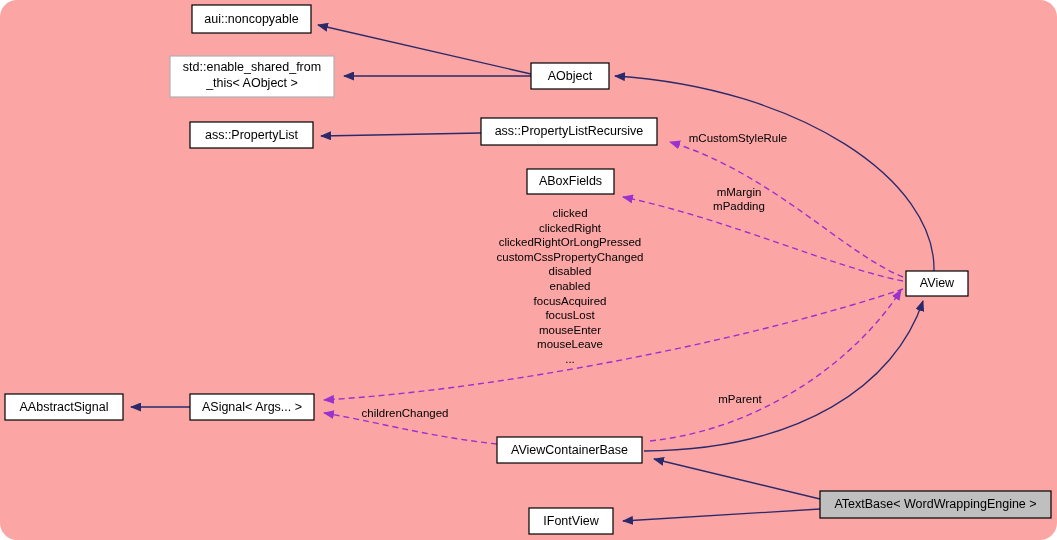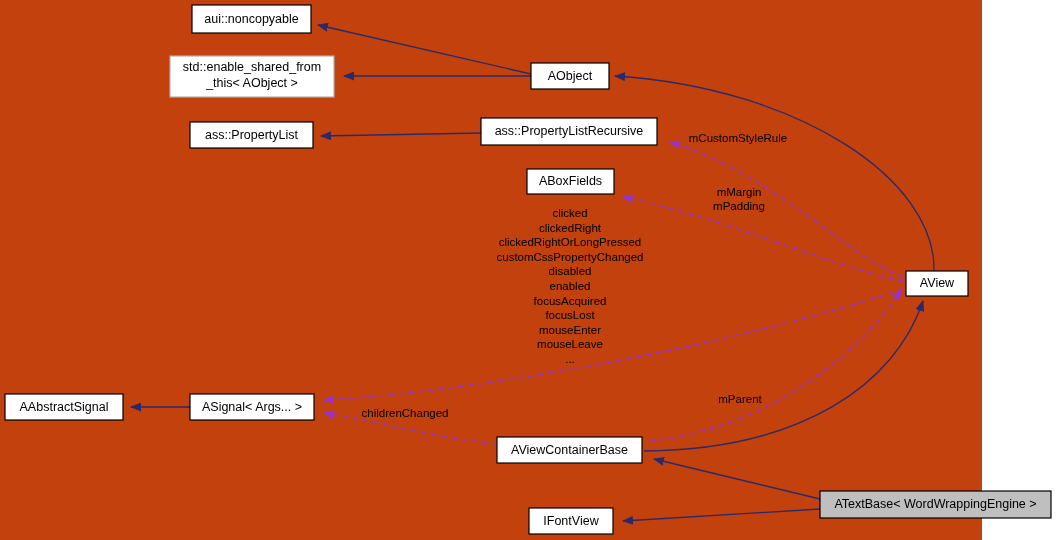--- a/index.html
+++ b/index.html
@@ -8,23 +8,24 @@
     background: #ffffff;
   }
   body {
     width: 1057px;
     height: 540px;
     overflow: hidden;
     font-family: "Liberation Sans", sans-serif;
   }
   #diagram-root {
     position: relative;
-    width: 982px;
+    width: 1057px;
     height: 540px;
-    background: #c2410c;
+    background: #fca5a5;
+    border-radius: 17px;
   }
   svg#graph {
     display: block;
     width: 1057px;
     height: 540px;
   }
   .node-box {
     fill: #ffffff;
     stroke: #000000;
     stroke-width: 1.2;

